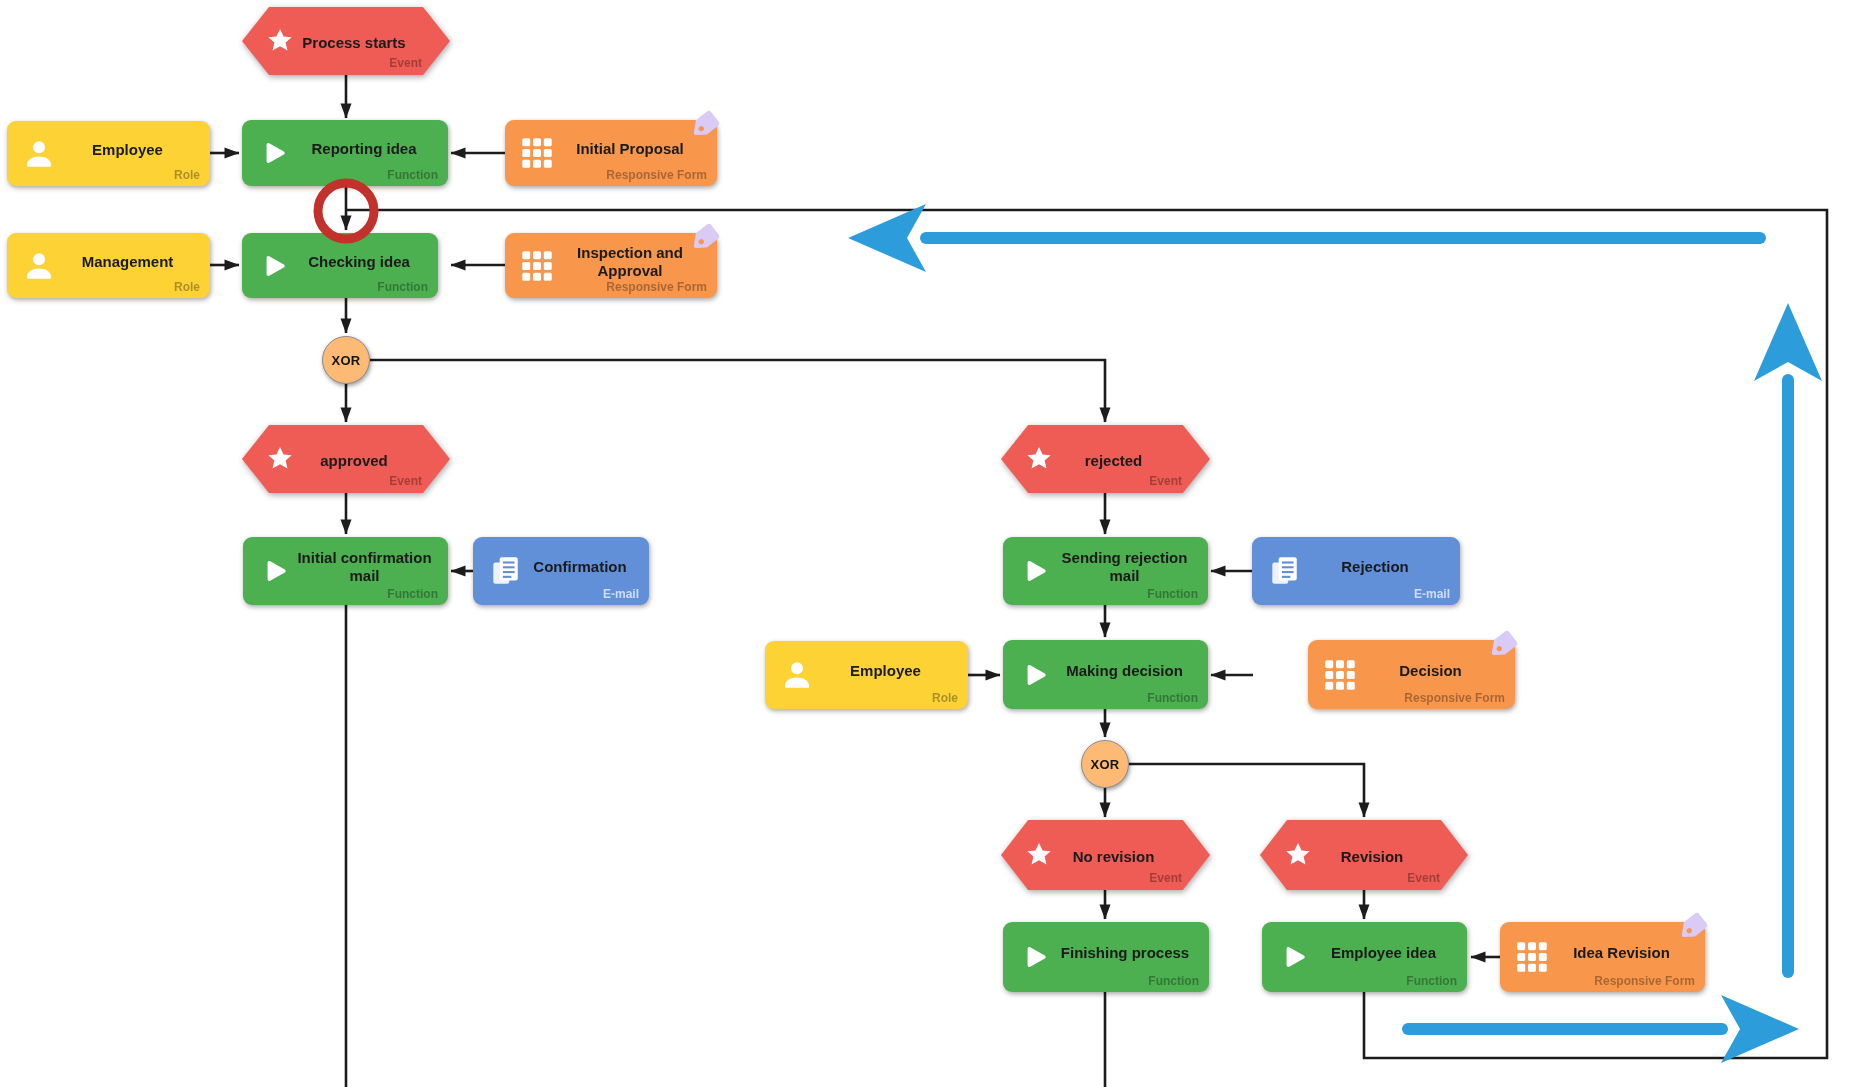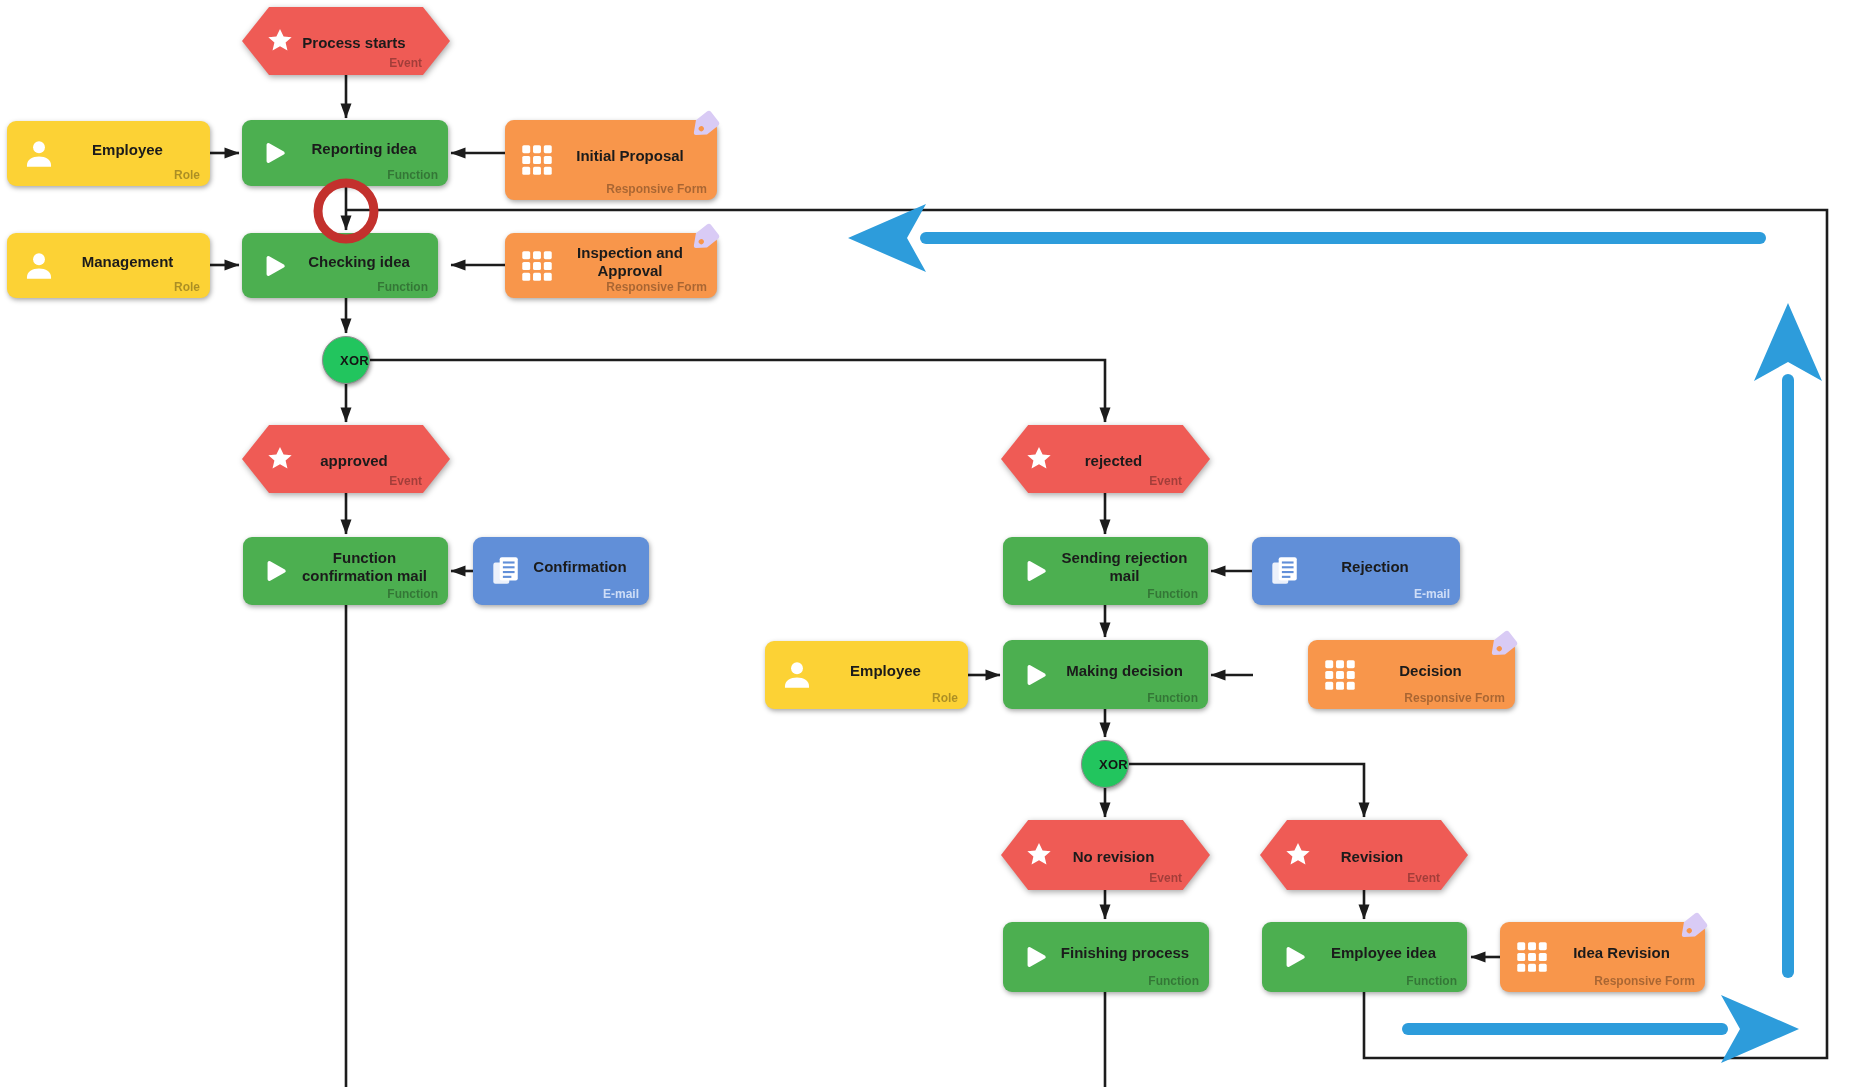--- a/index.html
+++ b/index.html
@@ -20,22 +20,22 @@
       padding:4px 14px 12px 52px;font-size:15px;font-weight:700;color:#1b1b1b;
       text-align:center;line-height:1.2;}
   .event .label{padding:4px 30px 1px 46px;}
   .type{position:absolute;right:10px;bottom:4px;font-size:12px;font-weight:600;
       color:rgba(0,0,0,0.32);white-space:nowrap;}
   .event .type{right:28px;bottom:5px;margin-top:30px;}
   .email .type{color:rgba(237,244,255,0.78);}
   .icon{position:absolute;left:15px;top:50%;transform:translateY(-50%);width:34px;height:34px;}
   .event .icon{left:24px;width:28px;height:28px;}
   .icon svg{width:100%;height:100%;display:block;}
-  .xor{width:48px;height:48px;border-radius:50%;background:#22c55e;border:1px solid #8d8d8d;
-      box-shadow:1px 2px 4px rgba(0,0,0,.4);display:flex;align-items:center;justify-content:flex-end;}
+  .xor{width:48px;height:48px;border-radius:50%;background:#fdba74;border:1px solid #8d8d8d;
+      box-shadow:1px 2px 4px rgba(0,0,0,.4);display:flex;align-items:center;justify-content:center;}
   .xor-label{font-size:13px;font-weight:700;color:#141414;letter-spacing:.3px;}
   .tag{position:absolute;top:-8px;right:-6px;width:34px;height:26px;overflow:visible;z-index:4;}
 </style>
 </head>
 <body>
 
 <div id="canvas">
 
   <svg class="layer" width="1855" height="1087">
     <defs>
@@ -98,21 +98,21 @@
   <div class="node rectnode function" style="left:242px;top:120px;width:206px;height:66px">
     <span class="icon">
         <svg viewBox="0 0 24 24">
           <path fill="#fff" stroke="#fff" stroke-width="2.5" stroke-linejoin="round" d="M8 6.2v11.6L18.3 12z"></path>
         </svg>
       </span>
     <span class="label">Reporting idea</span>
     <span class="type">Function</span>
   </div>
 
-  <div class="node rectnode form" style="left:505px;top:120px;width:212px;height:80px">
+  <div class="node rectnode form" style="left:505px;top:120px;width:212px;height:66px">
     <svg class="tag" viewBox="0 0 34 26">
         <g transform="rotate(-38 17 13)">
           <path d="M12 3h14a3 3 0 0 1 3 3v12a3 3 0 0 1-3 3H12L3 14.7a2.3 2.3 0 0 1 0-3.4z" fill="#D9CBF5"></path>
           <circle cx="11" cy="13" r="2.6" fill="#F8964B"></circle>
         </g>
       </svg>
     <span class="icon">
         <svg viewBox="0 0 30 30" fill="#fff">
           <rect x="2" y="2" width="7" height="7" rx="1.4"></rect>
           <rect x="11.5" y="2" width="7" height="7" rx="1.4"></rect>
@@ -201,21 +201,21 @@
       <span class="type">Event</span>
     </div>
   </div>
 
   <div class="node rectnode function" style="left:243px;top:537px;width:205px;height:68px">
     <span class="icon">
         <svg viewBox="0 0 24 24">
           <path fill="#fff" stroke="#fff" stroke-width="2.5" stroke-linejoin="round" d="M8 6.2v11.6L18.3 12z"></path>
         </svg>
       </span>
-    <span class="label">Function confirmation mail</span>
+    <span class="label">Initial confirmation mail</span>
     <span class="type">Function</span>
   </div>
 
   <div class="node rectnode email" style="left:473px;top:537px;width:176px;height:68px">
     <span class="icon">
         <svg viewBox="0 0 32 32">
           <rect x="5" y="8" width="15" height="20" rx="2" fill="#fff" opacity="0.88"></rect>
           <rect x="11" y="3" width="17" height="22" rx="2" fill="#fff"></rect>
           <g stroke="#618FD8" stroke-width="2">
             <line x1="14" y1="8" x2="25" y2="8"></line>

